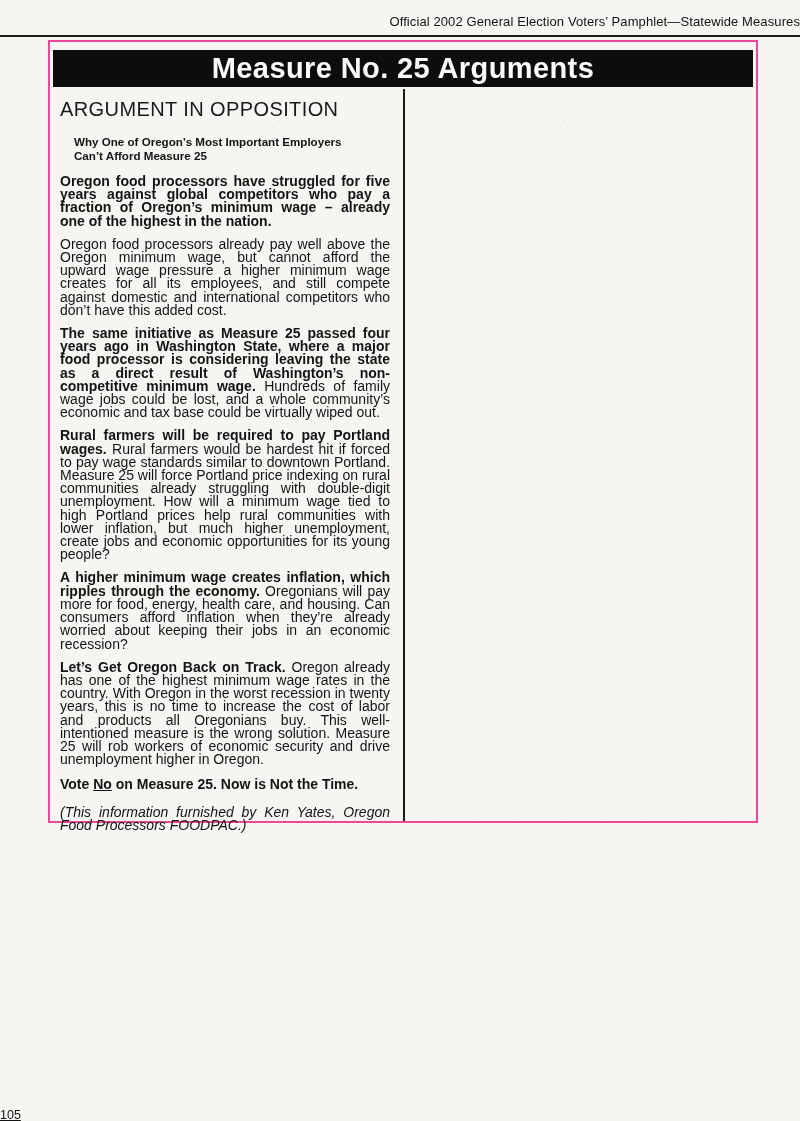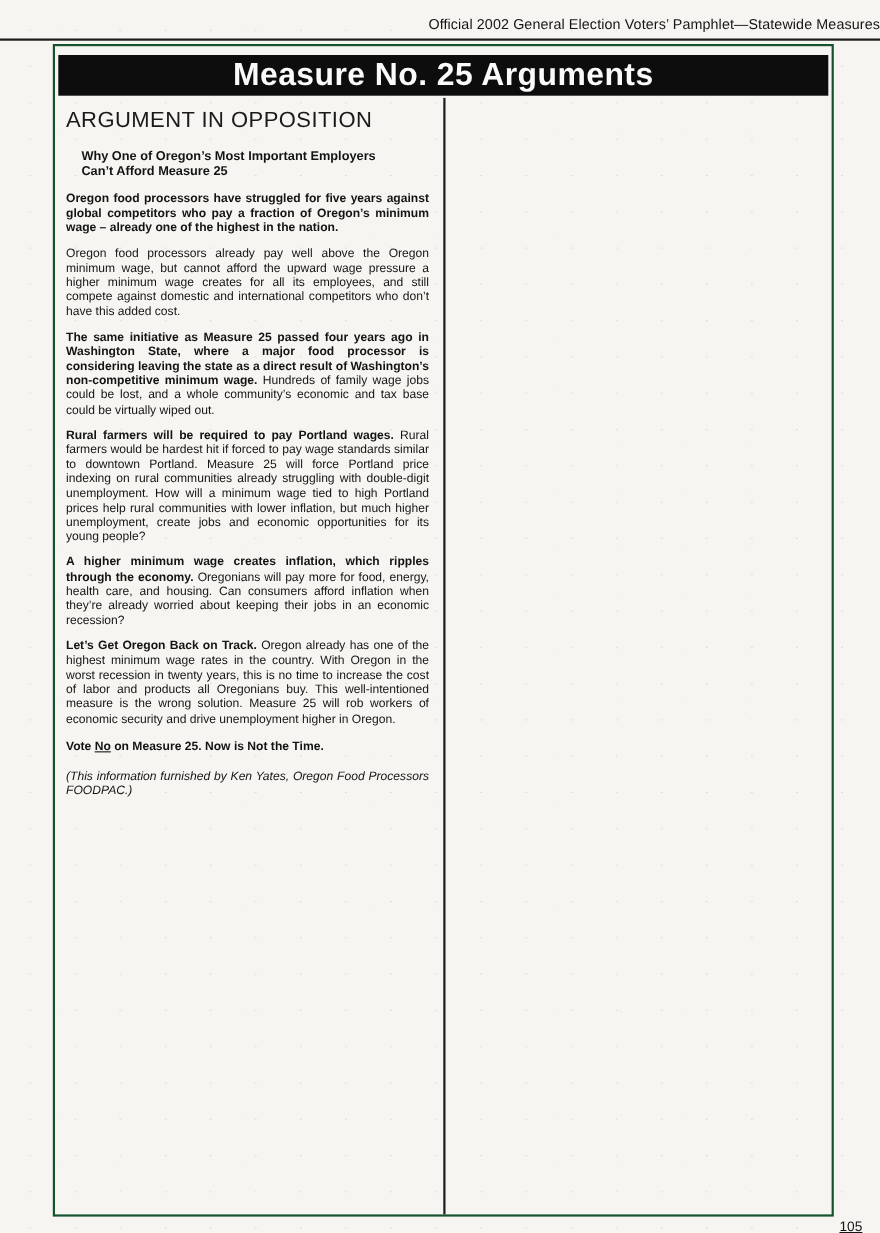--- a/index.html
+++ b/index.html
@@ -24,22 +24,22 @@
     letter-spacing: 0.1px;
   }
   .header-rule {
     margin-top: 6px;
     border-bottom: 2px solid #1b1b1b;
   }
 
   .main-box {
     position: absolute;
     left: 48px; top: 40px;
-    width: 710px; height: 1066px;
-    border: 2px solid #14532d;
+    width: 710px; height: 783px;
+    border: 2px solid #ec4899;
     display: flex;
     flex-direction: column;
   }
   .title-bar {
     margin: 8px 3px 0 3px;
     height: 37px;
     background: #0d0d0d;
     color: #fafafa;
     text-align: center;
     font-weight: bold;
@@ -69,21 +69,21 @@
     color: #1a1a1a;
   }
   .subtitle {
     text-align: left;
     font-weight: bold;
     font-size: 11.6px;
     line-height: 14px;
     margin: 14px 14px 12px 14px;
   }
   p {
-    font-size: 11px;
+    font-size: 14px;
     line-height: 13.2px;
     text-align: justify;
     margin: 0 0 10px 0;
   }
   .bold { font-weight: bold; }
   .italic { font-style: italic; }
   .u { text-decoration: underline; }
   .vote-line { margin-top: 12px; }
   .furnished { margin-top: 14px; }
 
@@ -100,22 +100,22 @@
   }
   .disclaimer-box {
     border: 2px solid #1b1b1b;
     padding: 4px 7px 5px 7px;
     font-size: 11.6px;
     line-height: 13.4px;
   }
 
   .page-number {
     position: absolute;
-    left: 0; right: 16px; top: 1108px;
-    text-align: right;
+    left: 0; right: 0; top: 1108px;
+    text-align: left;
     font-size: 12.5px;
     text-decoration: underline;
   }
 </style>
 </head>
 <body>
 
 <div class="sheet">
 
   <div class="running-header">Official 2002 General Election Voters’ Pamphlet—Statewide Measures</div>

